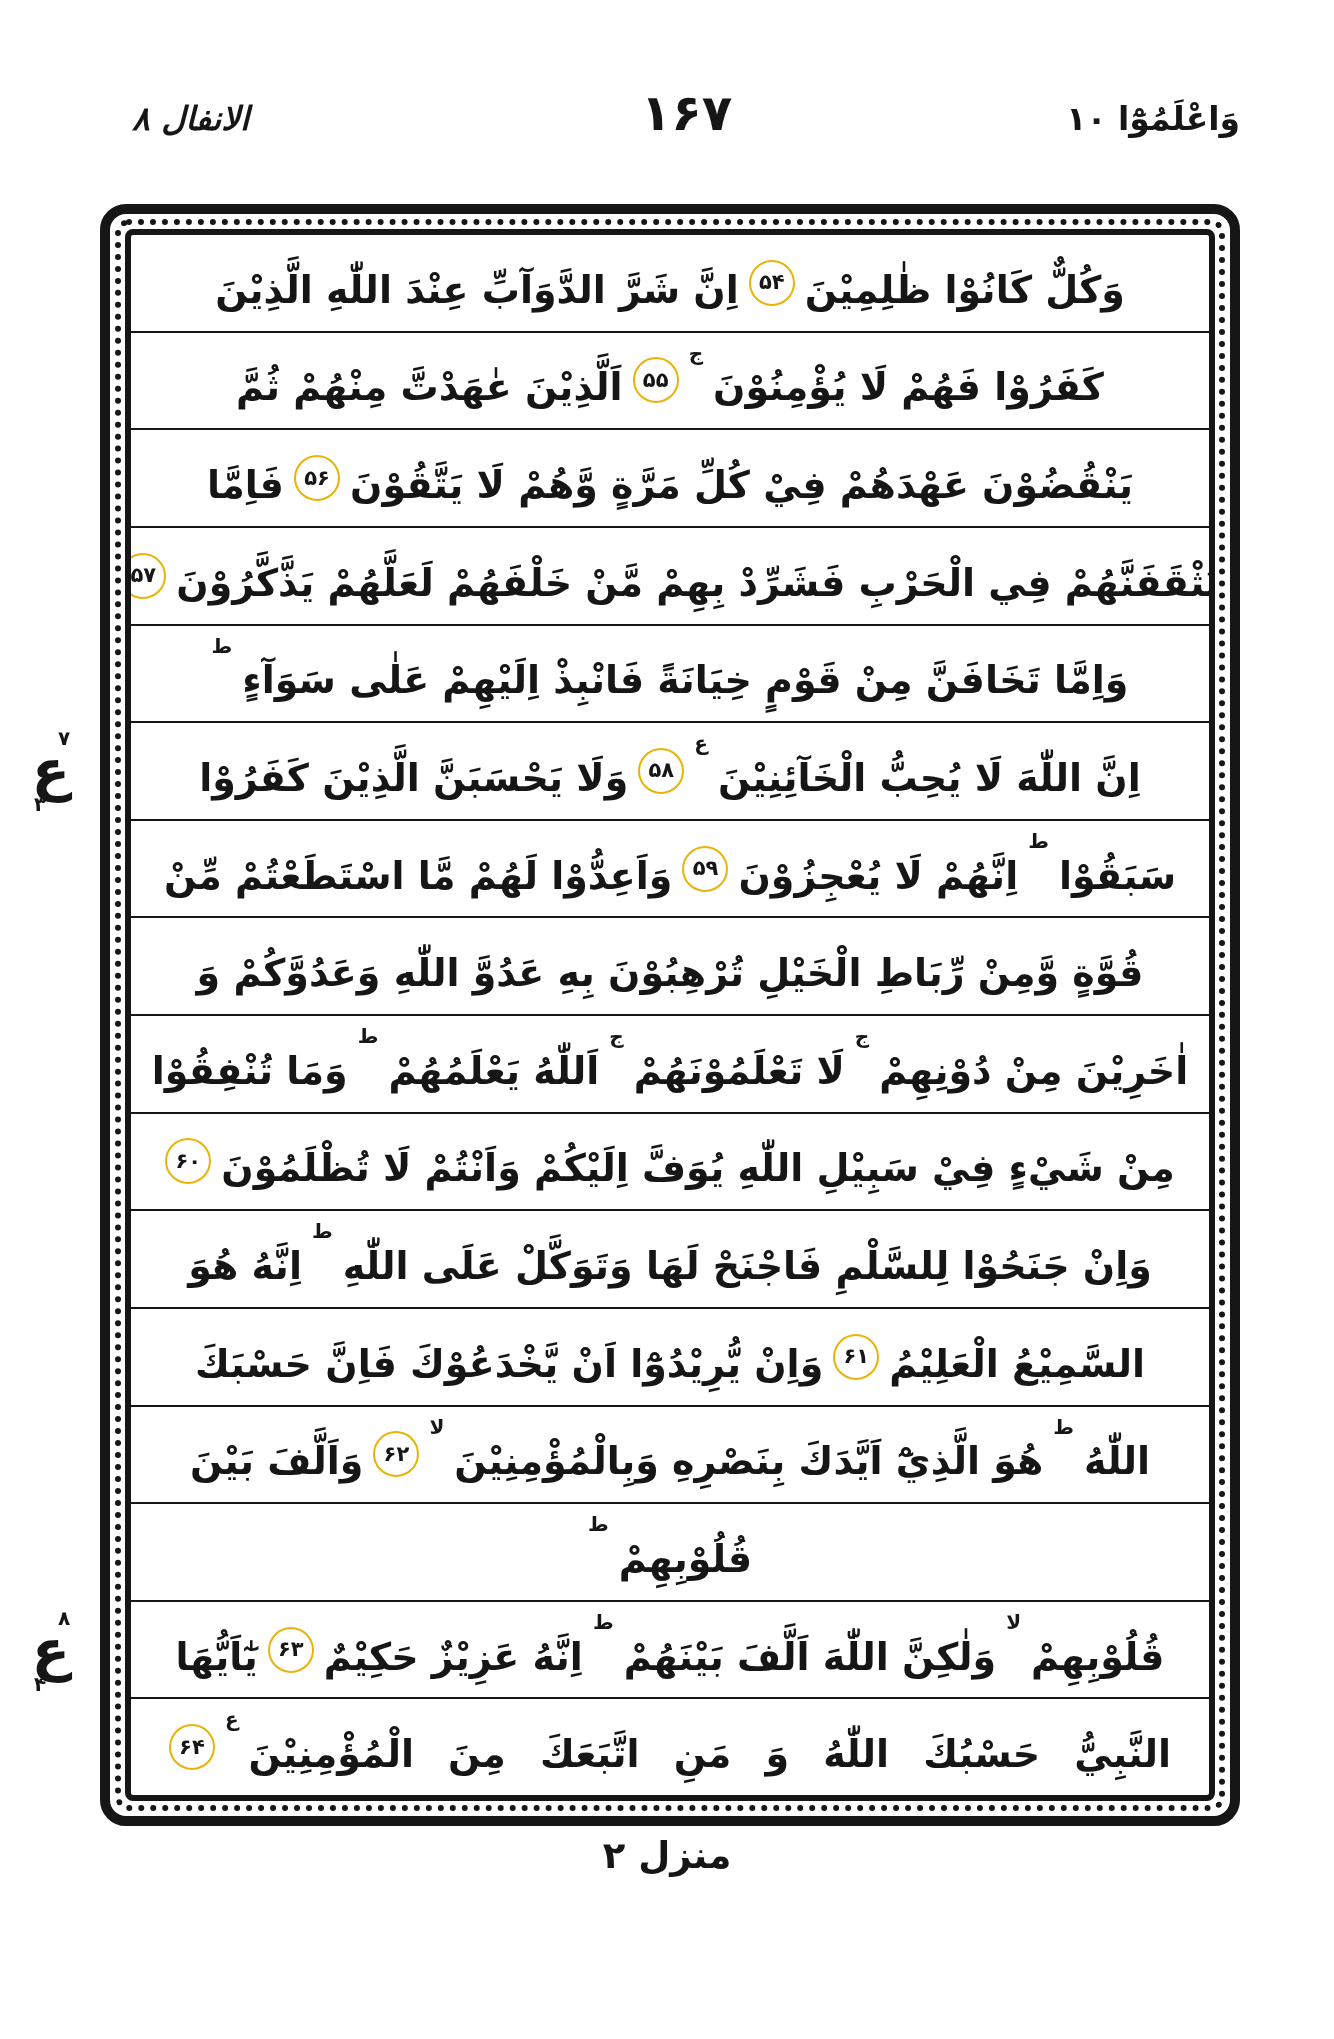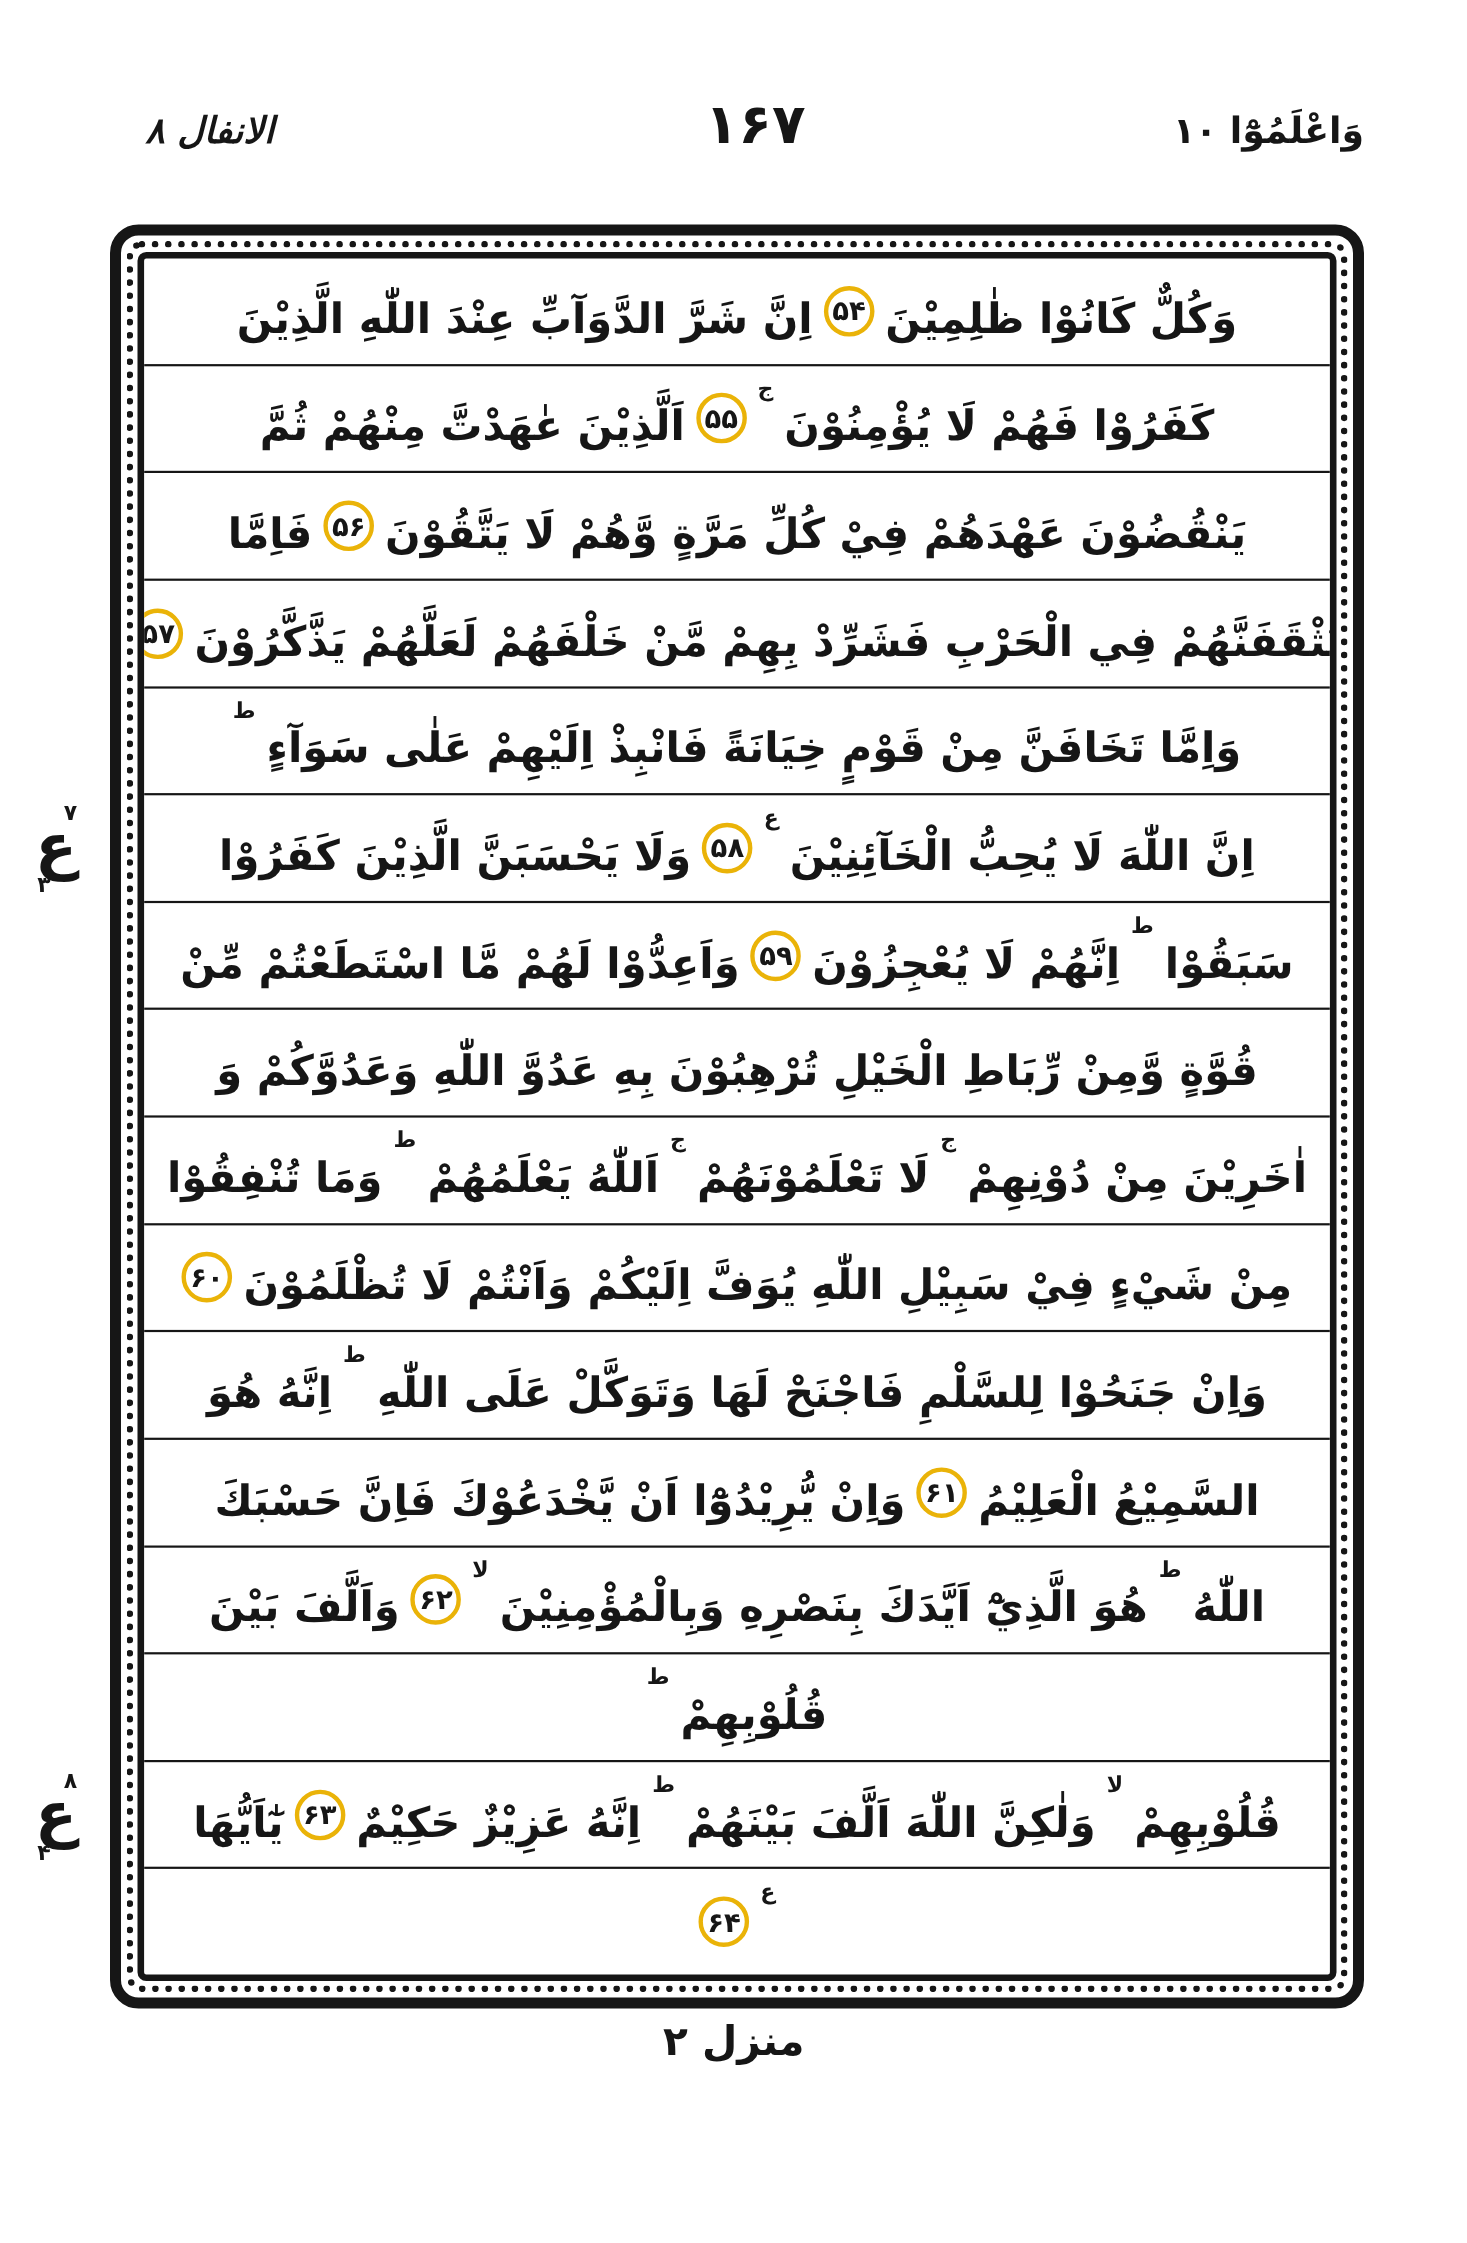--- a/index.html
+++ b/index.html
@@ -35,22 +35,22 @@
     flex:1;display:flex;align-items:center;justify-content:center;
     direction:rtl;gap:10px;padding:0 16px;
     font-size:38px;font-weight:bold;white-space:nowrap;overflow:hidden;
     border-bottom:2px solid #161616;
   }
   .line:last-child{border-bottom:none;word-spacing:0.55em;}
   .txt{letter-spacing:0;margin-top:14px;}
   .verse-num{
     display:inline-flex;align-items:center;justify-content:center;
     min-width:46px;height:46px;box-sizing:border-box;
-    border:4px solid #eab308;border-radius:50%;
-    font-size:25px;font-weight:bold;line-height:1;padding:0 3px;flex:none;
+    border:2px solid #eab308;border-radius:50%;
+    font-size:21px;font-weight:bold;line-height:1;padding:0 3px;flex:none;
   }
   .waqf{
     font-size:20px;font-weight:bold;line-height:1;flex:none;
     align-self:flex-start;margin-top:10px;
   }
   
   .ruku-marker{
     position:absolute;left:16px;width:70px;text-align:center;direction:rtl;
   }
   .rk-top{display:block;font-size:20px;font-weight:bold;line-height:1;padding-left:26px;margin-bottom:-6px;}
@@ -154,20 +154,21 @@
         <div class="line" lang="ar" dir="rtl">
           <span class="txt">قُلُوْبِهِمْ</span>
           <span class="waqf">لا</span>
           <span class="txt">وَلٰكِنَّ اللّٰهَ اَلَّفَ بَيْنَهُمْ</span>
           <span class="waqf">ط</span>
           <span class="txt">اِنَّهُ عَزِيْزٌ حَكِيْمٌ</span>
           <span class="verse-num">۶۳</span>
           <span class="txt">يٰٓاَيُّهَا</span>
         </div>
         <div class="line" lang="ar" dir="rtl">
+          <span class="txt">النَّبِيُّ حَسْبُكَ اللّٰهُ وَ مَنِ اتَّبَعَكَ مِنَ الْمُؤْمِنِيْنَ</span>
           <span class="waqf">ع</span>
           <span class="verse-num">۶۴</span>
         </div>
       </div>
   </div>
 </div>
 
 <div class="ruku-marker m1">
   <span class="rk-top">۷</span>
   <span class="rk-ayn">ع</span>

